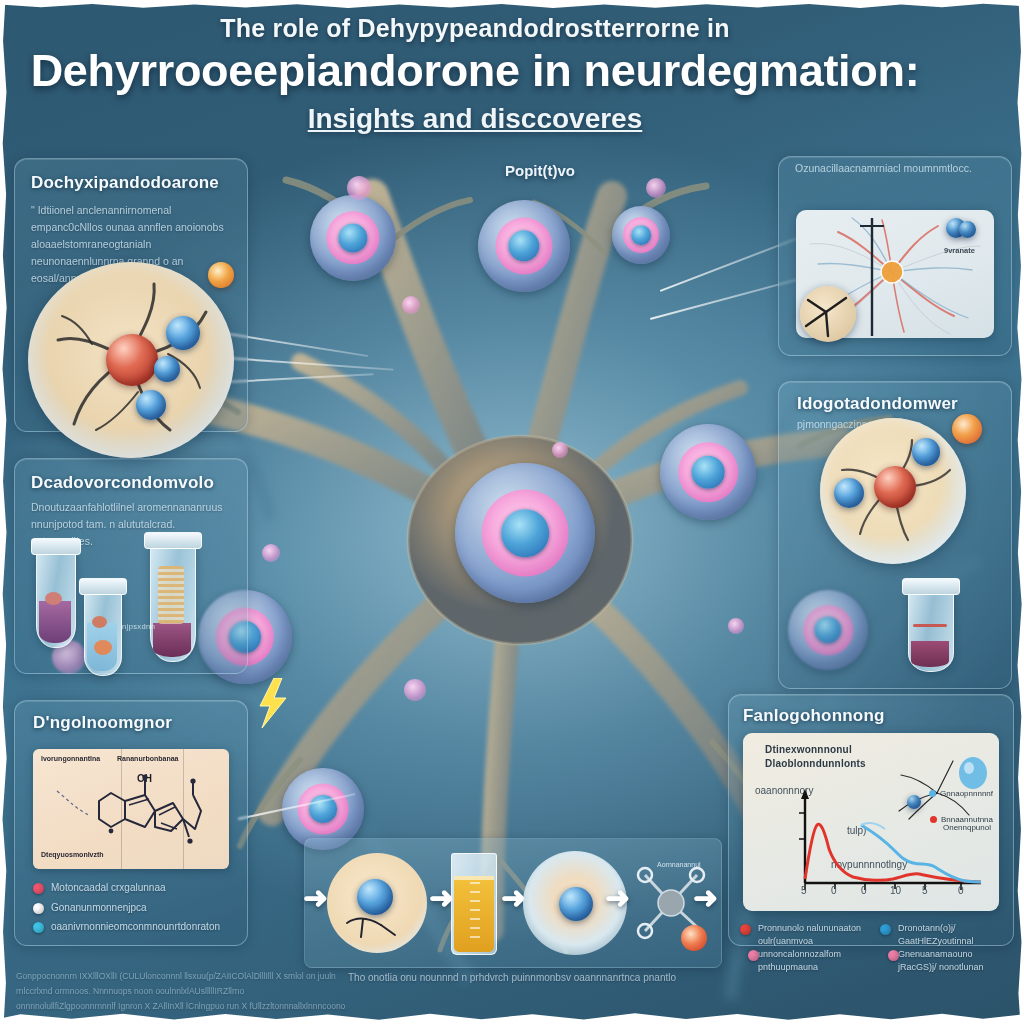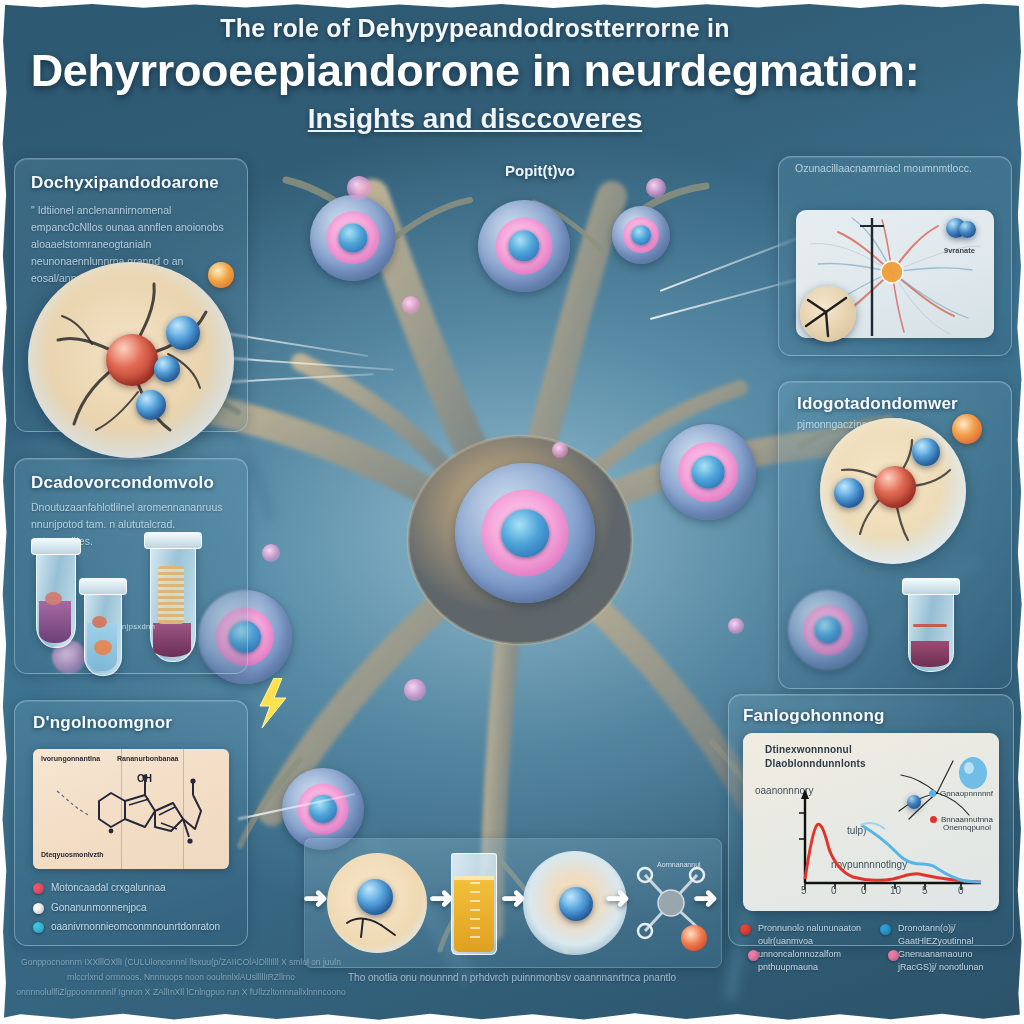--- a/index.html
+++ b/index.html
@@ -89,22 +89,22 @@
   .legtxt{font-size:10px;line-height:1.45;color:#dcecf4;opacity:.85;text-shadow:0 1px 2px rgba(0,25,45,.5);}
 
   
   .chart-box{position:absolute;border-radius:9px;background:linear-gradient(160deg,#f1ece0,#e6e9e4 55%,#dfe6e6);
     box-shadow:0 2px 10px rgba(0,25,45,.32);overflow:hidden;}
   .ch-ttl{position:absolute;font-size:10px;font-weight:700;color:#2c3a46;line-height:1.35;letter-spacing:.2px;}
   .ax-lbl{position:absolute;font-size:10px;color:#40505c;}
   .ch-leg{position:absolute;font-size:8px;color:#2f3d48;display:flex;align-items:center;gap:4px;}
   .ch-leg .d{width:7px;height:7px;border-radius:50%;}
 
-  .footer{position:absolute;left:16px;bottom:24px;width:330px;font-size:8.5px;line-height:1.75;
-    color:#bcd6e3;opacity:.55;text-shadow:0 1px 2px rgba(0,25,45,.4);z-index:25;text-align:center;}
+  .footer{position:absolute;left:16px;bottom:10px;width:330px;font-size:8.5px;line-height:1.75;
+    color:#bcd6e3;opacity:.55;text-shadow:0 1px 2px rgba(0,25,45,.4);z-index:25;}
 
   .caption{position:absolute;font-size:10px;color:#cfe3ee;opacity:.7;text-align:center;width:100%;
     text-shadow:0 1px 2px rgba(0,25,45,.5);}
 
   .bannerlabel{position:absolute;border:1px solid rgba(190,225,240,.5);border-radius:9px;
     background:linear-gradient(165deg,rgba(125,180,205,.22),rgba(50,95,122,.22));
     display:flex;align-items:center;justify-content:center;z-index:15;}
 </style>
 </head>
 <body>

